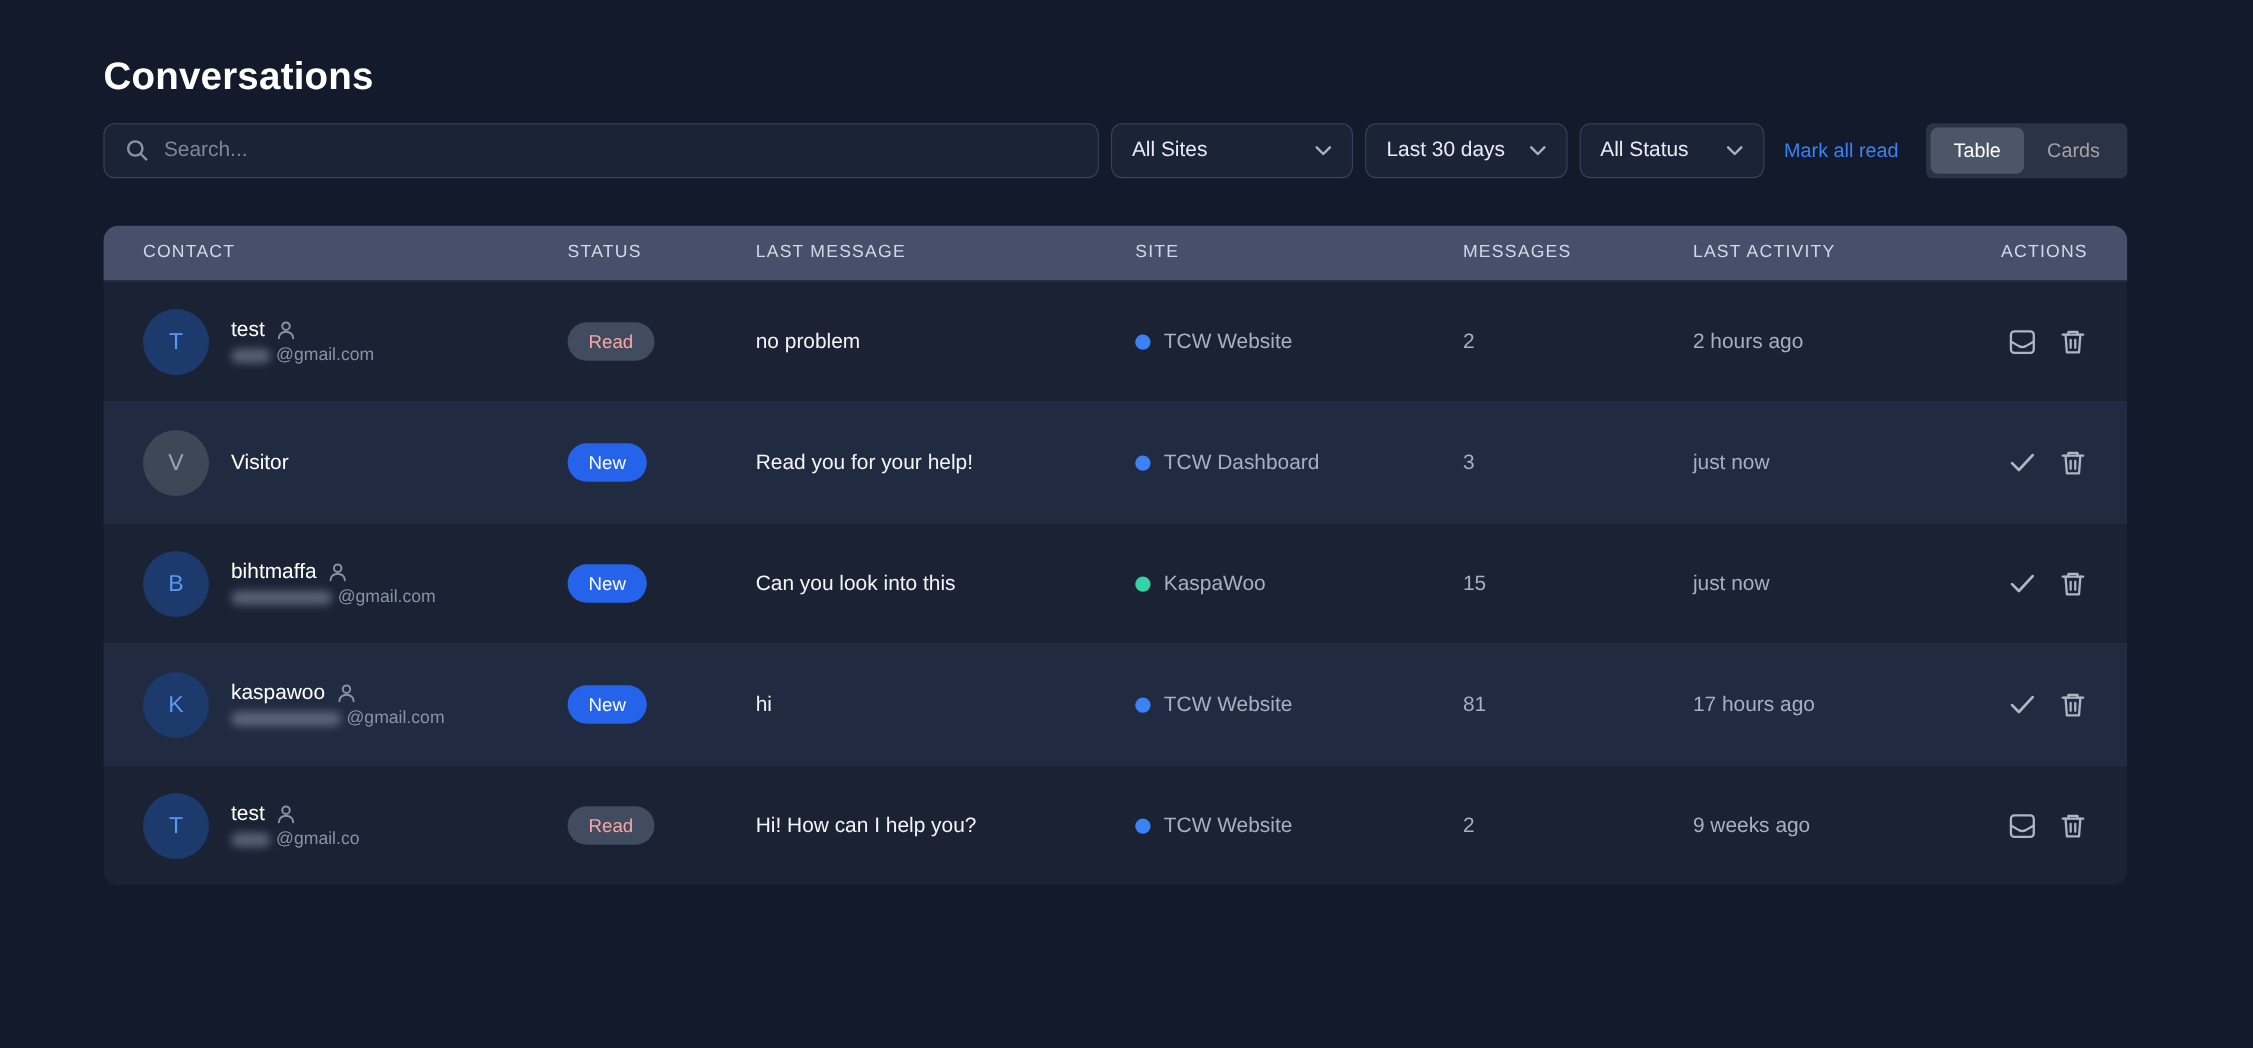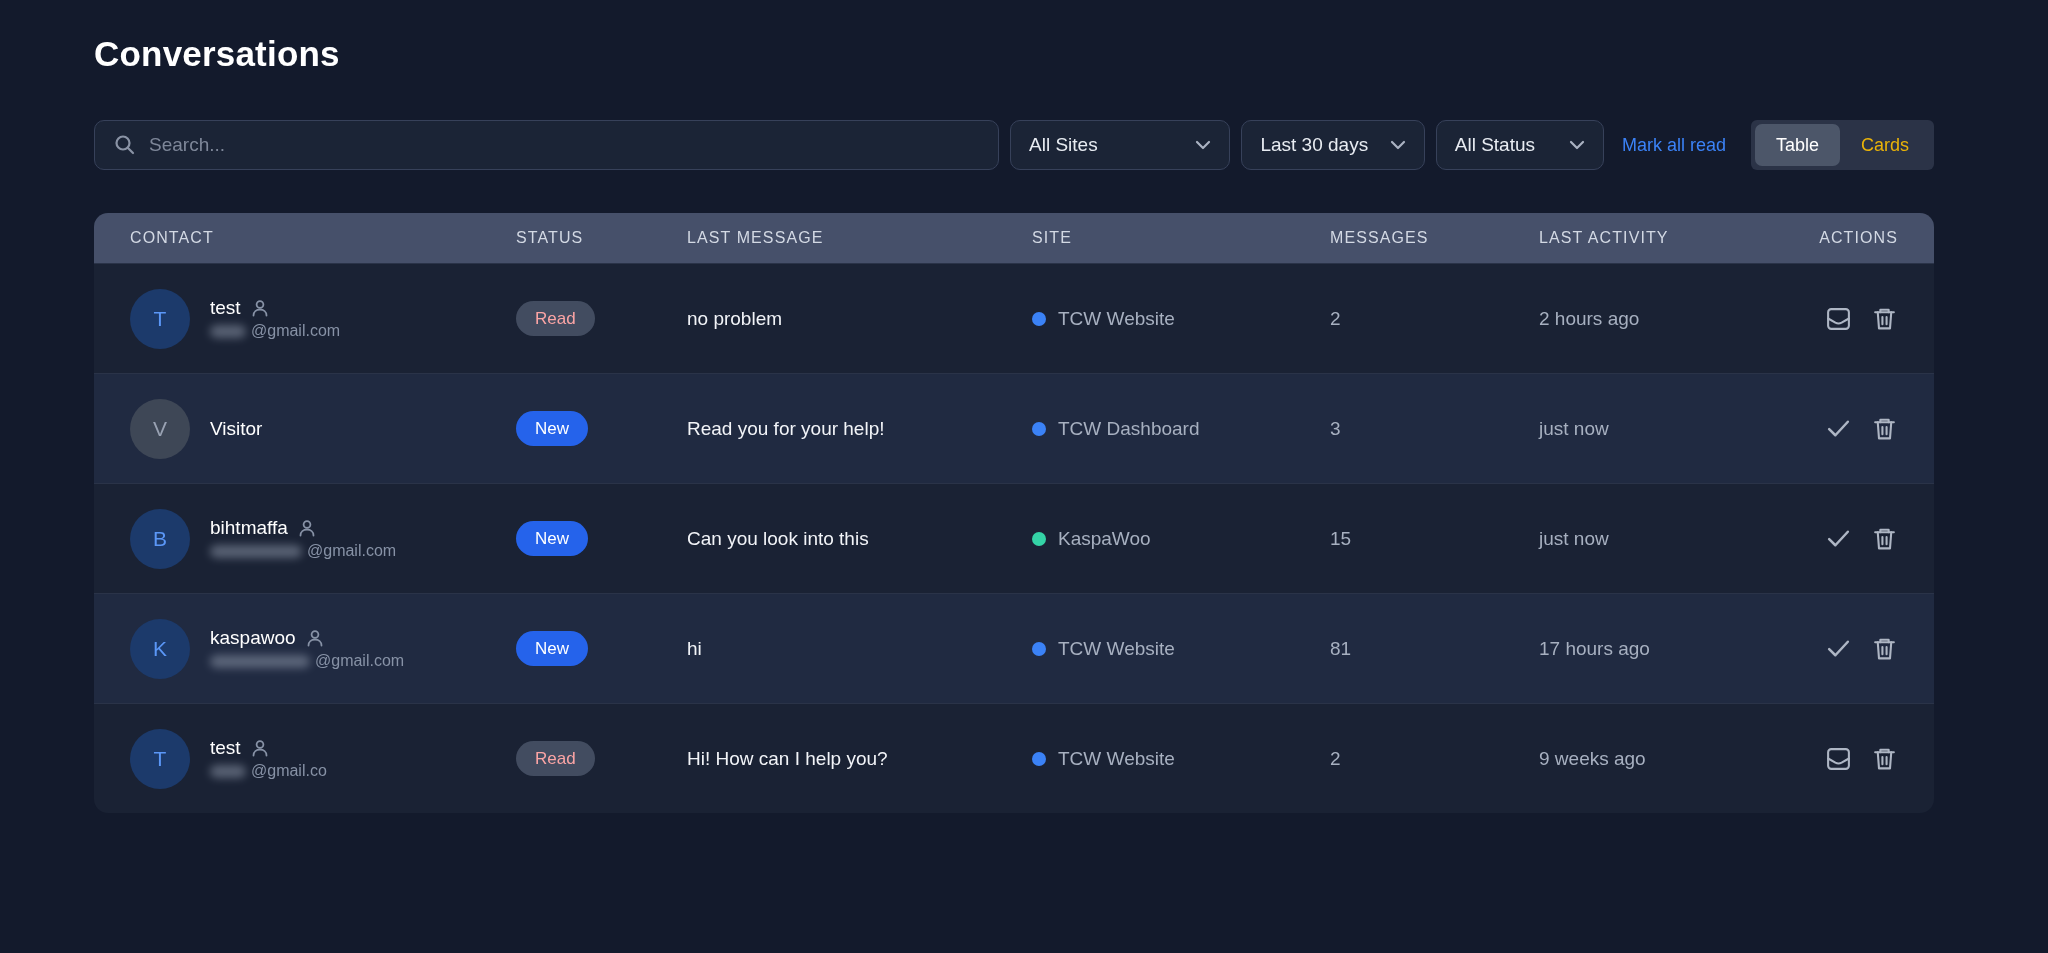--- a/index.html
+++ b/index.html
@@ -3,26 +3,26 @@
 <meta charset="utf-8">
 <style>
   * { margin: 0; padding: 0; box-sizing: border-box; }
   html, body { width: 2048px; height: 953px; }
   body {
     background: #131a2c;
     font-family: "Liberation Sans", "DejaVu Sans", sans-serif;
     color: #ffffff;
     overflow: hidden;
   }
-  .container { width: 1840px; margin-left: 94px; padding-top: 34px; }
+  .container { width: 1840px; margin-left: 94px; padding-top: 50px; }
 
   .page-title { font-size: 35px; font-weight: 700; letter-spacing: 0.2px; }
 
   
-  .toolbar { display: flex; align-items: center; margin-top: 46px; gap: 11px; }
+  .toolbar { display: flex; align-items: center; margin-top: 22px; gap: 11px; }
   .search-wrap {
     flex: 0 0 905px; height: 50px; display: flex; align-items: center;
     background: #1b2436; border: 1px solid #37415a; border-radius: 10px;
     padding: 0 18px; gap: 12px;
   }
   .search-wrap svg { flex: 0 0 auto; }
   .search-input {
     flex: 1; background: transparent; border: none; outline: none;
     color: #dfe4ee; font-size: 19px; font-family: inherit;
   }
@@ -40,21 +40,21 @@
   .mark-all-read {
     color: #3b82f6; font-size: 18px; margin: 0 6px 0 7px; white-space: nowrap; cursor: pointer;
   }
 
   .view-toggle {
     margin-left: 8px; background: #2b3347; border-radius: 6px; padding: 4px;
     display: flex; align-items: center; height: 50px;
   }
   .view-toggle .seg {
     padding: 0 21px; height: 42px; display: flex; align-items: center;
-    font-size: 18px; border-radius: 7px; cursor: pointer; color: #eab308;
+    font-size: 18px; border-radius: 7px; cursor: pointer; color: #a3a3a3;
   }
   .view-toggle .seg.active { background: #4c5669; color: #ffffff; }
 
   
   .table-card { margin-top: 43px; border-radius: 14px; overflow: hidden; }
   .trow {
     display: grid;
     grid-template-columns: 386px 171px 345px 298px 209px 270px 1fr;
     align-items: center; padding: 0 36px;
   }

